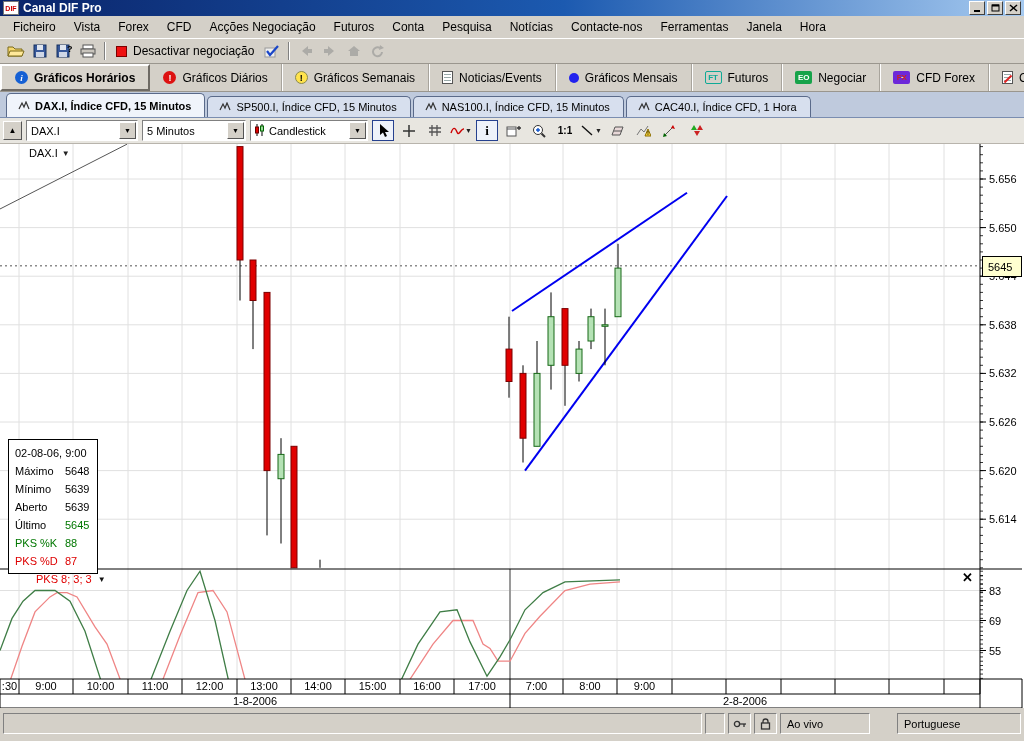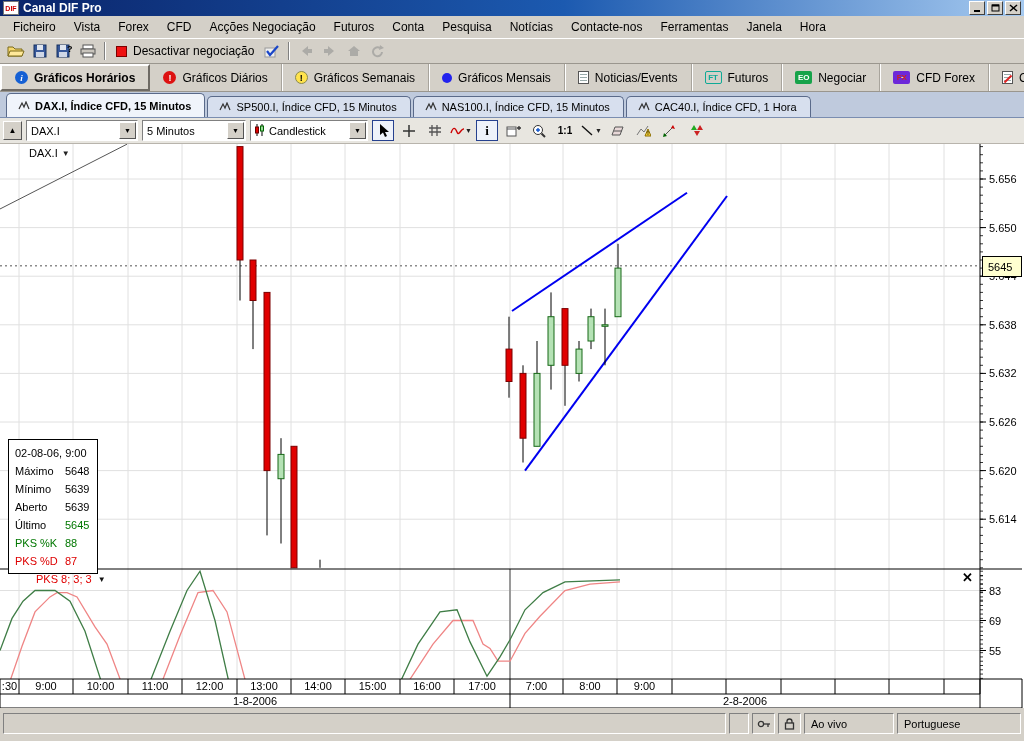--- a/index.html
+++ b/index.html
@@ -75,21 +75,21 @@
   .ib-label { width:50px; }
   .val-green { color:#007700; }
   .row-green { color:#007700; }
   .row-red { color:#dd0000; }
 
   
   .statusbar { height:27px; margin-top:2px; display:flex; align-items:center; padding:2px 3px; gap:3px; flex:none; }
   .scell { height:21px; border:1px solid; border-color:#808080 #fff #fff #808080; display:flex; align-items:center; padding:0 6px; background:#d4d0c8; }
   .scell.big { flex:1; }
   .scell.w20 { width:20px; } .scell.icon { width:23px; justify-content:center; padding:0; }
-  .scell.live { width:90px; } .scell.lang { width:124px; }
+  .scell.live { width:90px; } .scell.lang { width:124px;margin-left:24px; }
 </style>
 </head>
 <body>
 
 <div class="window">
 
   <div class="titlebar">
     <div class="app-icon">DIF</div>
     <div class="title-text">Canal DIF Pro</div>
     <div class="winbtn">
@@ -206,27 +206,27 @@
         <span class="icdot ic-alert-red">!</span>
         <span>Gráficos Diários</span>
       </div>
 
       <div class="stab">
         <span class="icdot ic-alert-yellow">!</span>
         <span>Gráficos Semanais</span>
       </div>
 
       <div class="stab">
+        <span class="icdot ic-document"></span>
+        <span>Noticias/Events</span>
+      </div>
+
+      <div class="stab">
         <span class="icdot ic-dot-blue"></span>
         <span>Gráficos Mensais</span>
-      </div>
-
-      <div class="stab">
-        <span class="icdot ic-document"></span>
-        <span>Noticias/Events</span>
       </div>
 
       <div class="stab">
         <span class="icdot ic-ft">FT</span>
         <span>Futuros</span>
       </div>
 
       <div class="stab">
         <span class="icdot ic-eo">EO</span>
         <span>Negociar</span>

